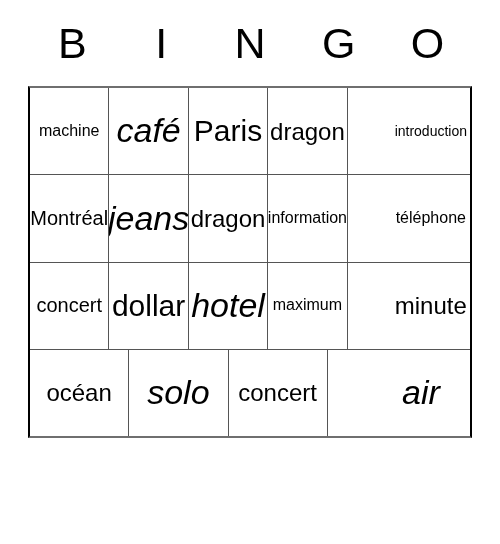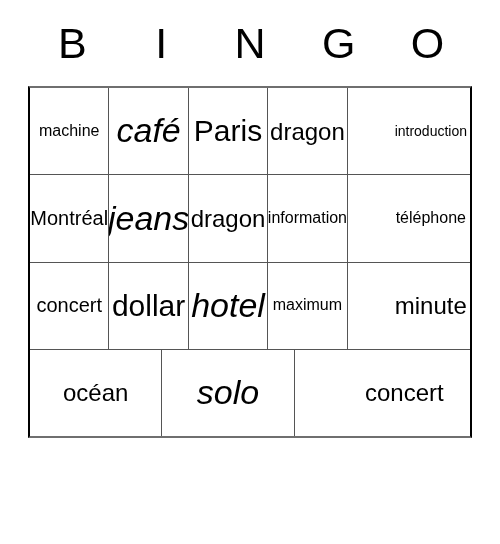--- a/index.html
+++ b/index.html
@@ -173,16 +173,19 @@
     <div class="grid-row">
       <div class="grid-cell">
           <span class="cell-text size-l">océan</span>
         </div>
       <div class="grid-cell">
           <span class="cell-text size-xxl">solo</span>
         </div>
       <div class="grid-cell">
           <span class="cell-text size-l">concert</span>
         </div>
+      <div class="grid-cell">
+          <span class="cell-text size-xxl">air</span>
+        </div>
     </div>
 
   </div>
 </div>
 
 </body></html>

